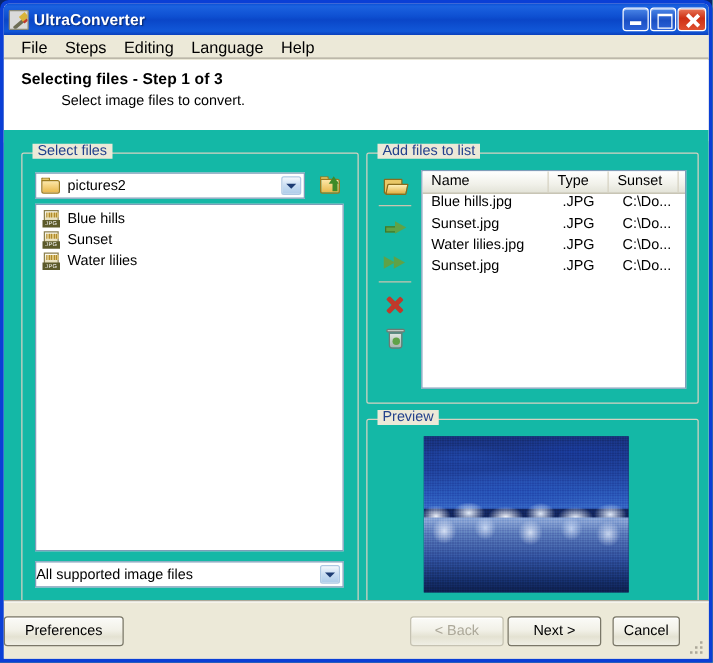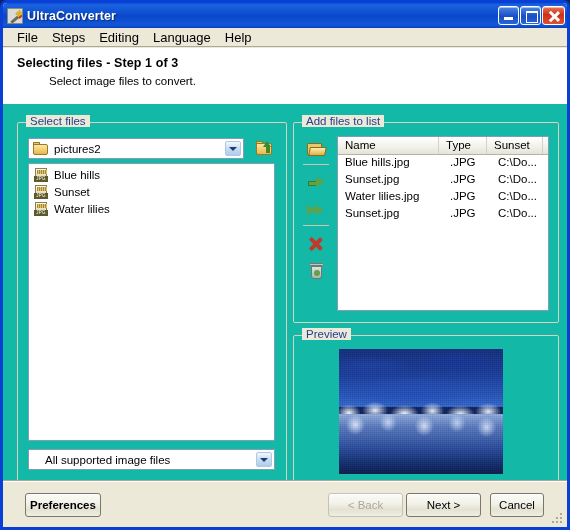--- a/index.html
+++ b/index.html
@@ -207,21 +207,21 @@
     content:""; position:absolute; left:1px; top:1px; width:10px; height:4px;
     background:repeating-linear-gradient(to right,#b08a2a 0 1px,#d9c27a 1px 2px);
   }
   .jpg-ico .tagtxt {
     position:absolute; left:0px; bottom:0px; width:14px; height:6px;
     background:#5c5a2a; color:#fff;
     font-size:4.5px; line-height:6px; text-align:center;
     font-family:"Liberation Sans", sans-serif; letter-spacing:0.3px;
   }
 
-  #filter-combo { left:11px; top:327px; width:247px; height:21px; padding-left:16px; }
+  #filter-combo { left:11px; top:327px; width:247px; height:21px; padding-left:0; }
 
   
   #gb-add { left:290px; top:11px; width:266px; height:208px; }
 
   #tool-col {
     position:absolute; left:8px; top:14px; width:32px;
   }
   .tool-btn {
     width:30px; height:26px; position:relative; margin-bottom:2px;
   }
@@ -362,21 +362,21 @@
   .btn {
     position:absolute; height:24px;
     background:linear-gradient(to bottom,#FBFBF8 0%,#F2F1E8 45%,#E4E2D2 70%,#EFEEE4 100%);
     border:1px solid #7A7768; border-radius:3px;
     font-size:11.5px; color:#000;
     display:flex; align-items:center; justify-content:center;
     white-space:nowrap; cursor:default;
     box-shadow:inset 0 1px 0 #fff;
   }
   .btn.disabled { color:#ACA899; border-color:#C5C2B2; }
-  #btn-pref   { left:22px; top:11px; width:76px;font-weight:bold; }
+  #btn-pref   { left:0; top:11px; width:96px; }
   #btn-back   { left:325px; top:11px; width:75px; }
   #btn-next   { left:403px; top:11px; width:75px; }
   #btn-cancel { left:487px; top:11px; width:54px; }
 
   #grip {
     position:absolute; right:3px; bottom:2px; width:12px; height:12px;
   }
   #grip i {
     position:absolute; width:2px; height:2px; background:#ACA899;
   }

